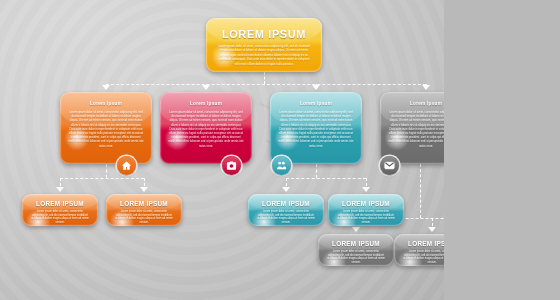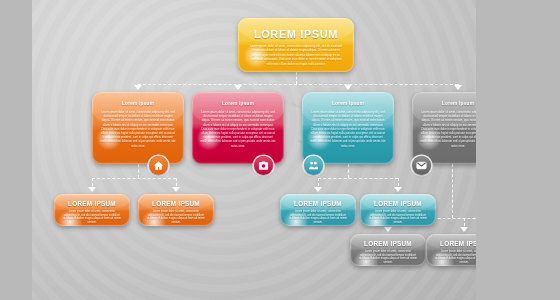--- a/index.html
+++ b/index.html
@@ -14,21 +14,20 @@
     font-family: "Liberation Sans", sans-serif;
   }
 
   #stage {
     position: relative;
     width: 444px;
     height: 300px;
     overflow: hidden;
     background:
       radial-gradient(ellipse 520px 380px at 18% 8%, #d9d9d9 0%, #d2d2d2 32%, #c6c6c6 62%, #b4b4b4 100%);
-    margin-left: 32px;
   }
 
   
   #stage::before {
     content: "";
     position: absolute;
     left: -260px;
     top: -330px;
     width: 900px;
     height: 900px;

